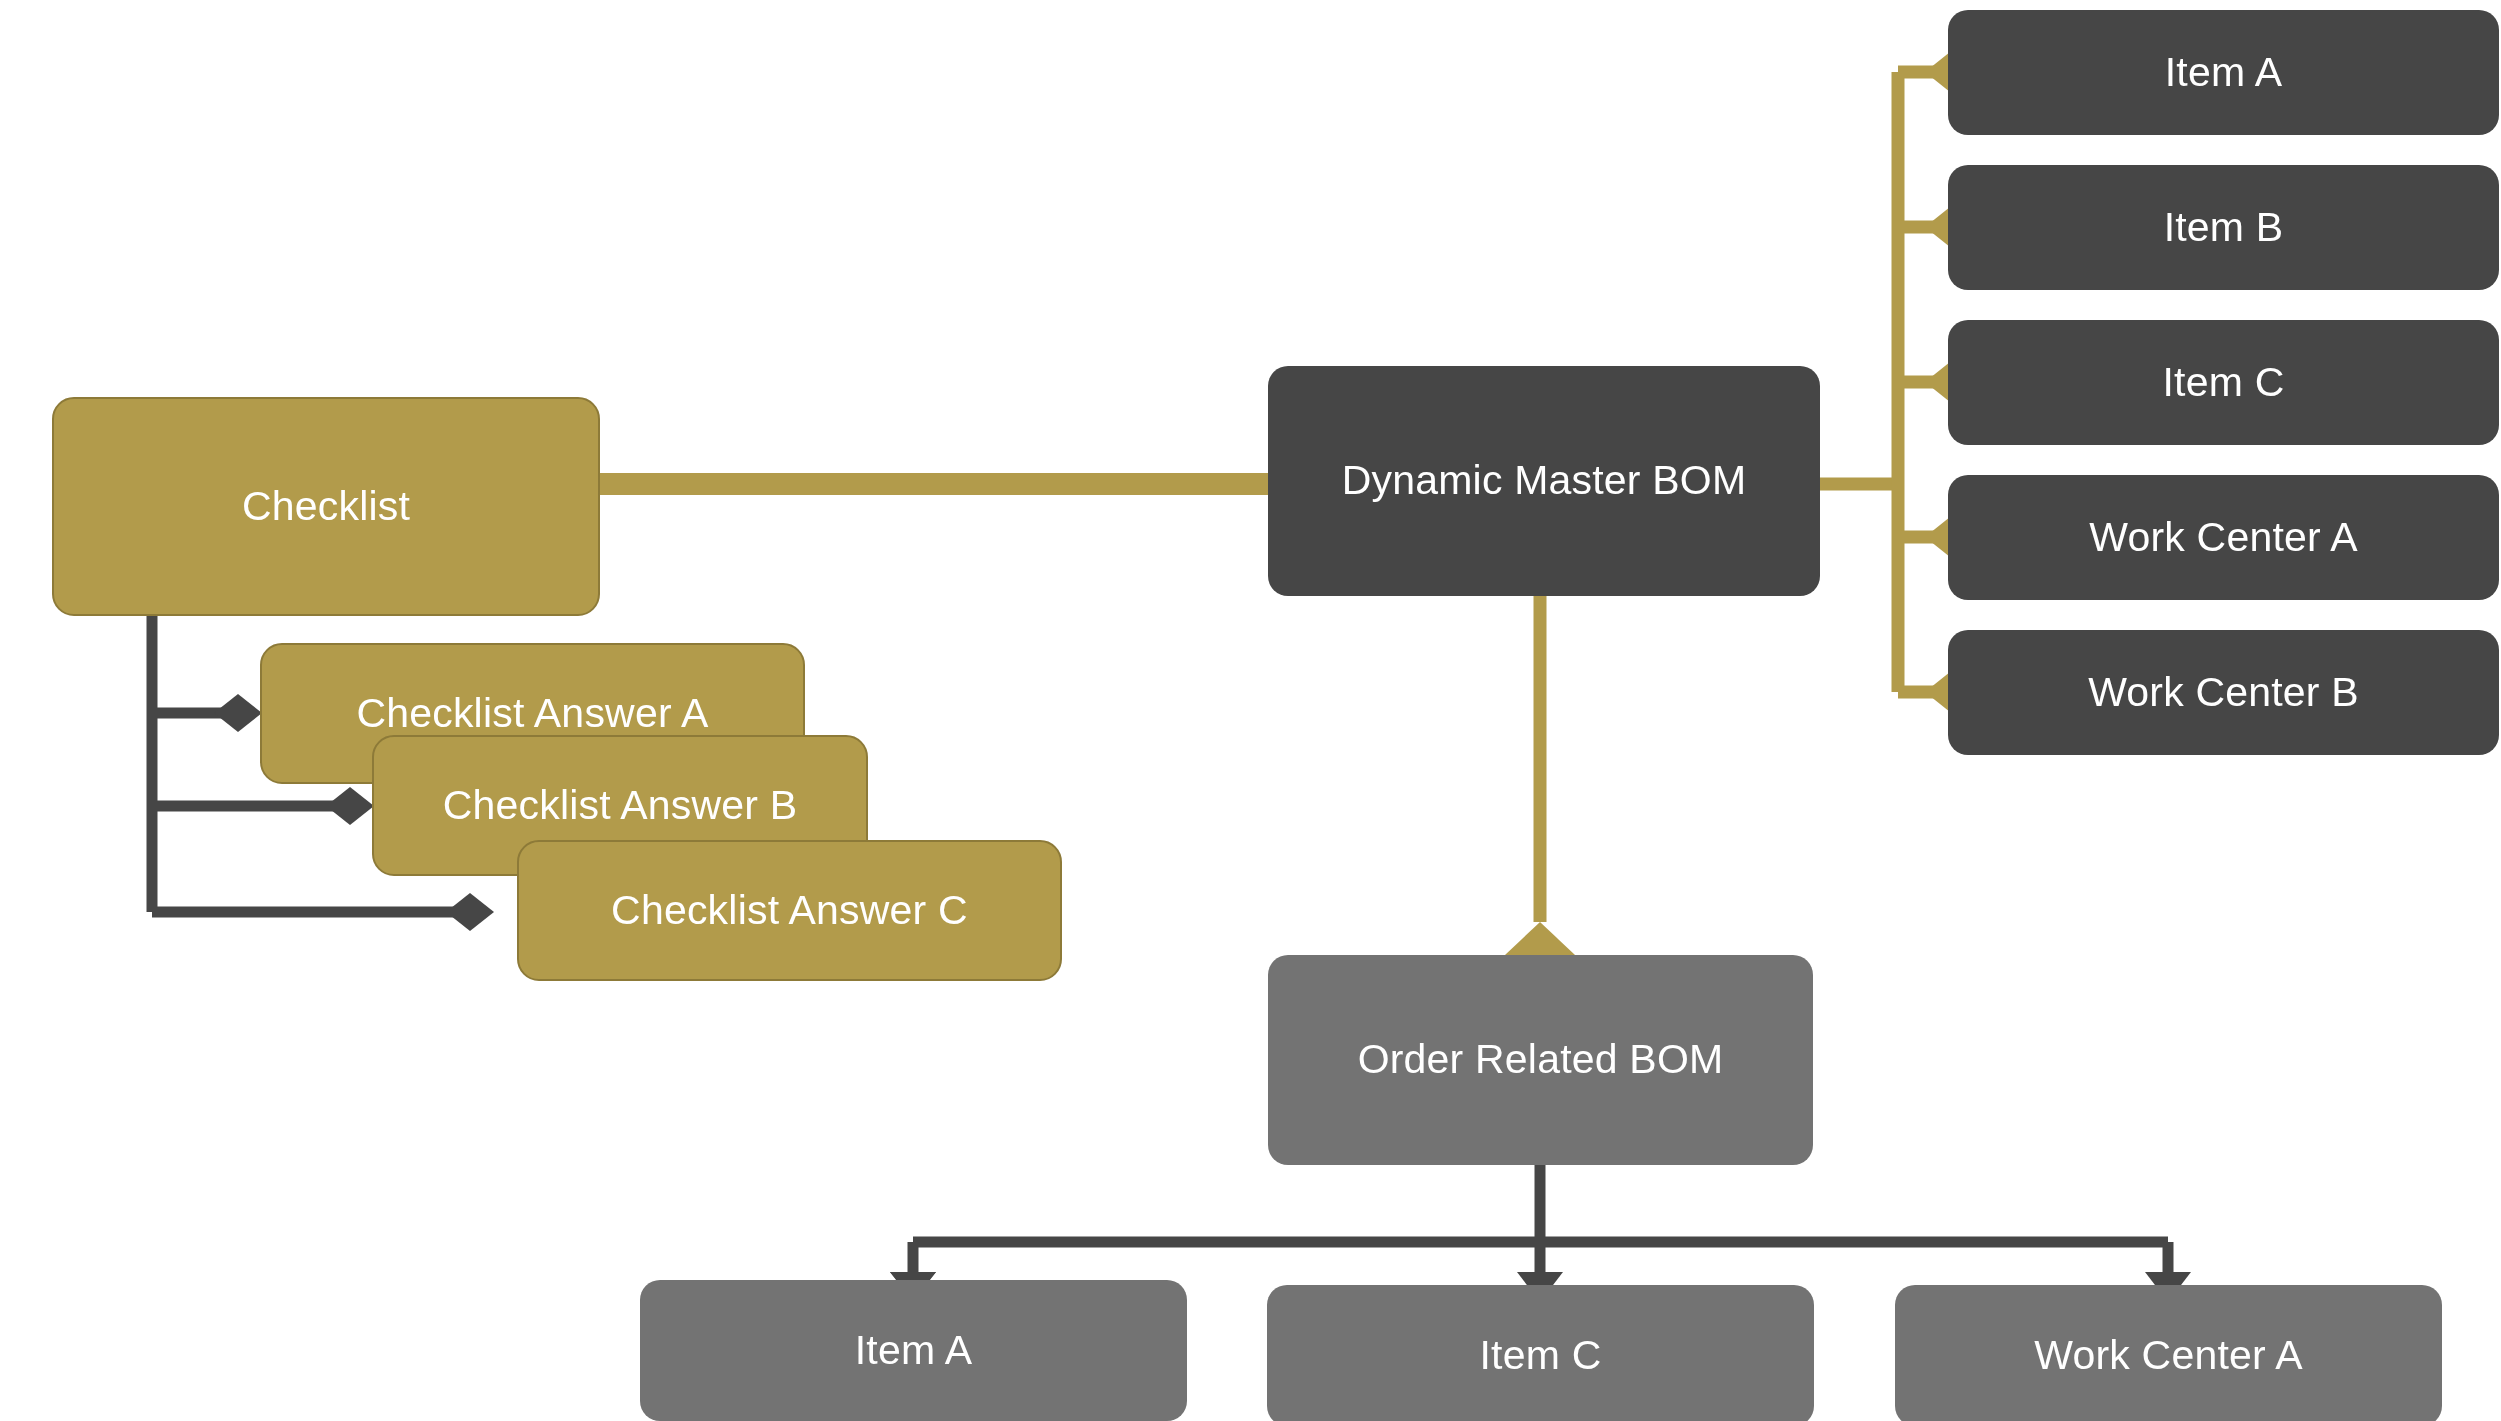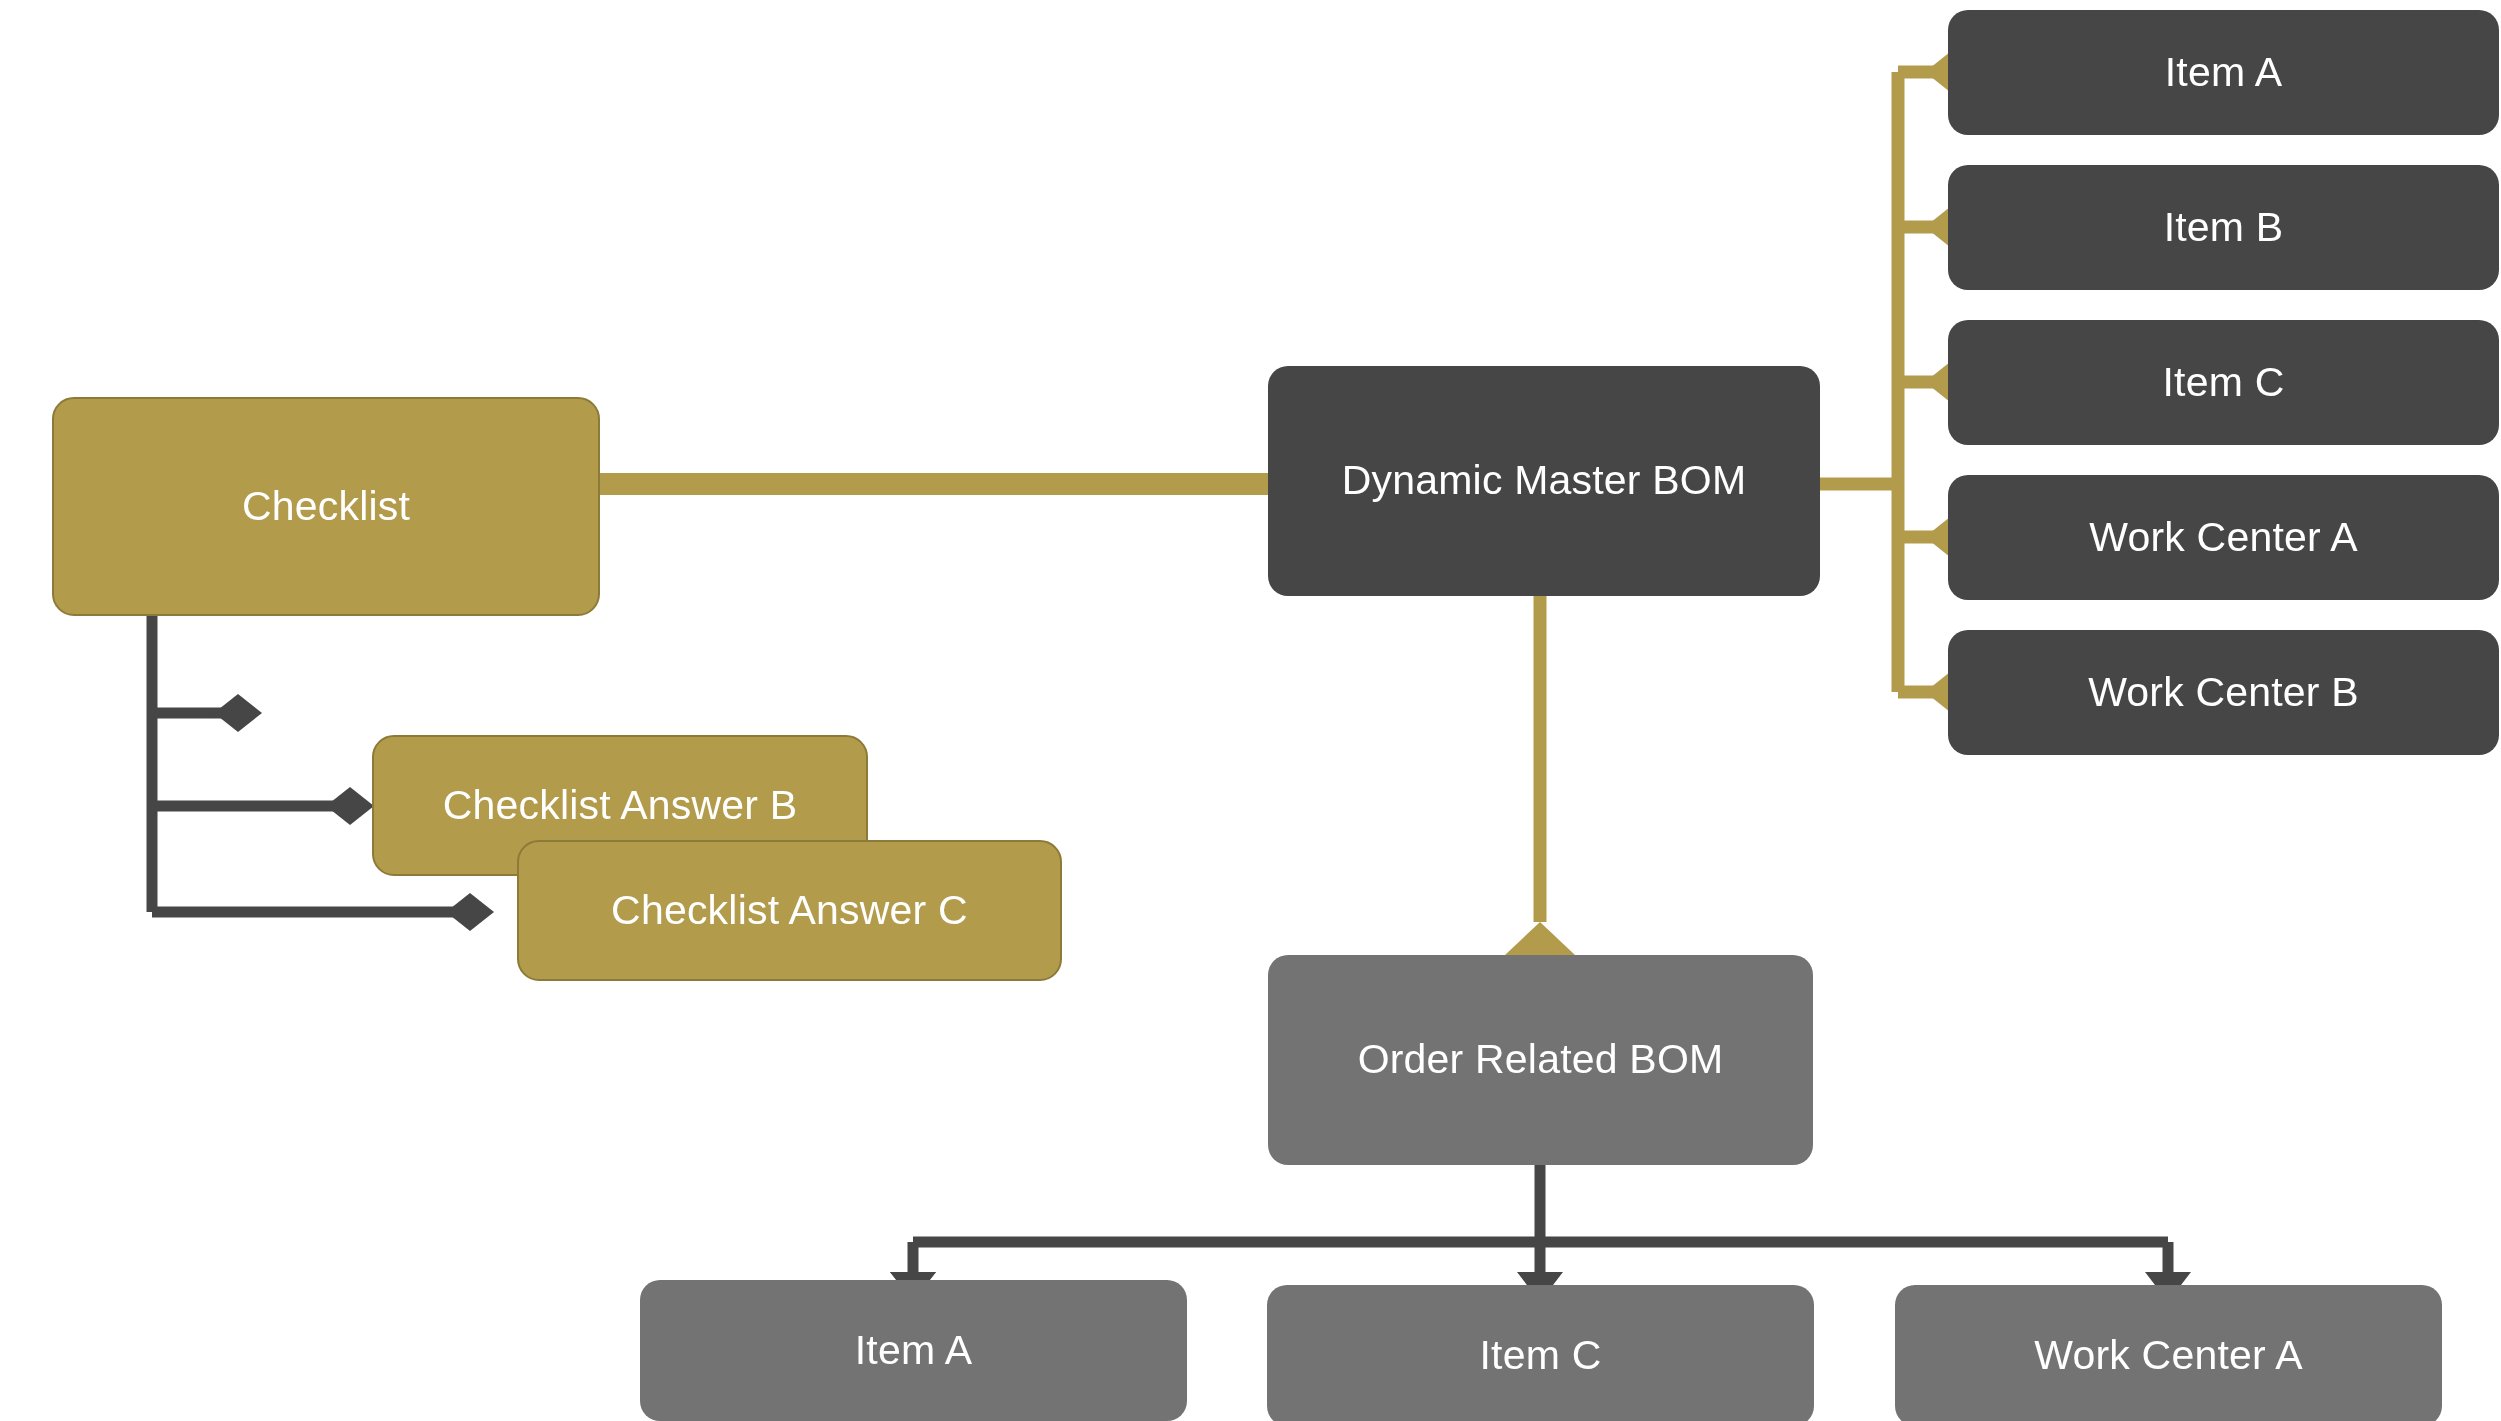--- a/index.html
+++ b/index.html
@@ -106,20 +106,23 @@
       <path d="M 913 1272 L 936 1272 L 913 1302 L 890 1272 Z" fill="#464646"></path>
       <path d="M 1540 1272 L 1563 1272 L 1540 1302 L 1517 1272 Z" fill="#464646"></path>
       <path d="M 2168 1272 L 2191 1272 L 2168 1302 L 2145 1272 Z" fill="#464646"></path>
     </g>
   </svg>
 
   <div class="node node-gold" style="left:52px; top:369px; width:548px; height:219px; font-size:41px;margin-top:28px;">
     <span>Checklist</span>
   </div>
 
+  <div class="node node-gold" style="left:260px; top:643px; width:545px; height:141px; font-size:41px; z-index:3;">
+    <span>Checklist Answer A</span>
+  </div>
 
   <div class="node node-gold" style="left:372px; top:735px; width:496px; height:141px; font-size:41px; z-index:4;">
     <span>Checklist Answer B</span>
   </div>
 
   <div class="node node-gold" style="left:492px; top:840px; width:545px; height:141px; font-size:41px; z-index:5;margin-left:25px;">
     <span>Checklist Answer C</span>
   </div>
 
   <div class="node node-dark" style="left:1268px; top:366px; width:552px; height:230px; font-size:41px;align-items:center;">

